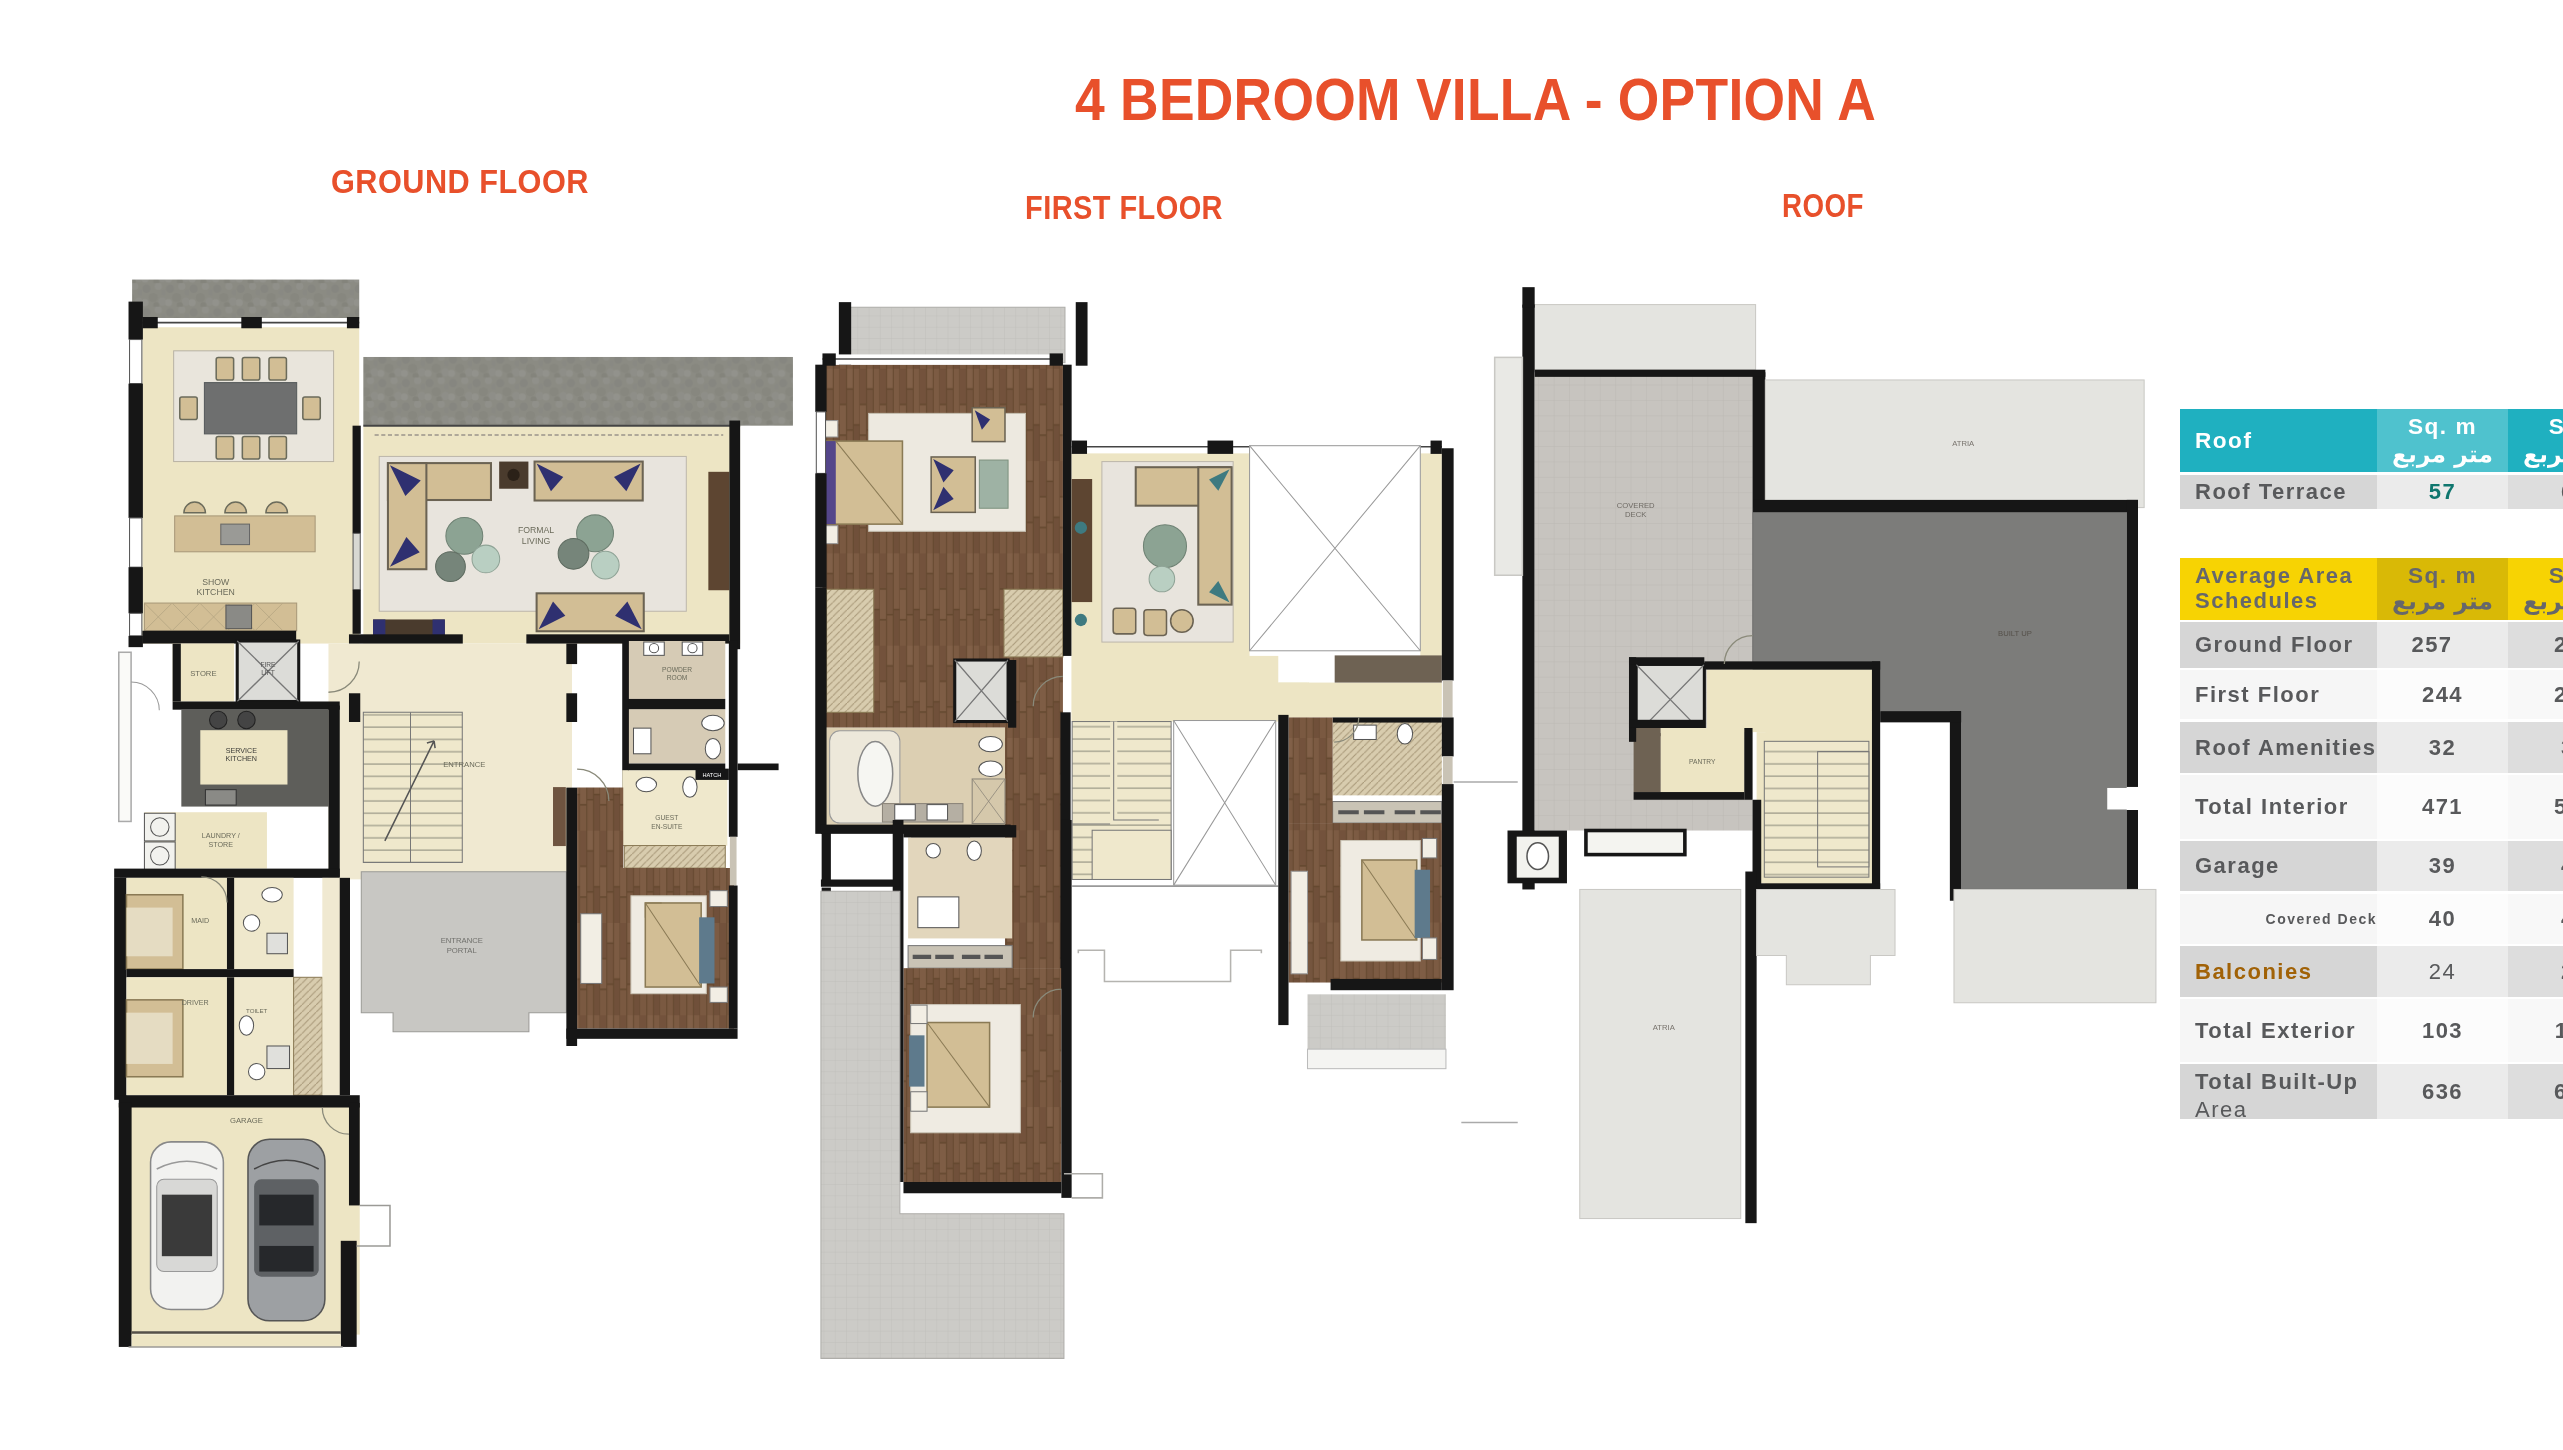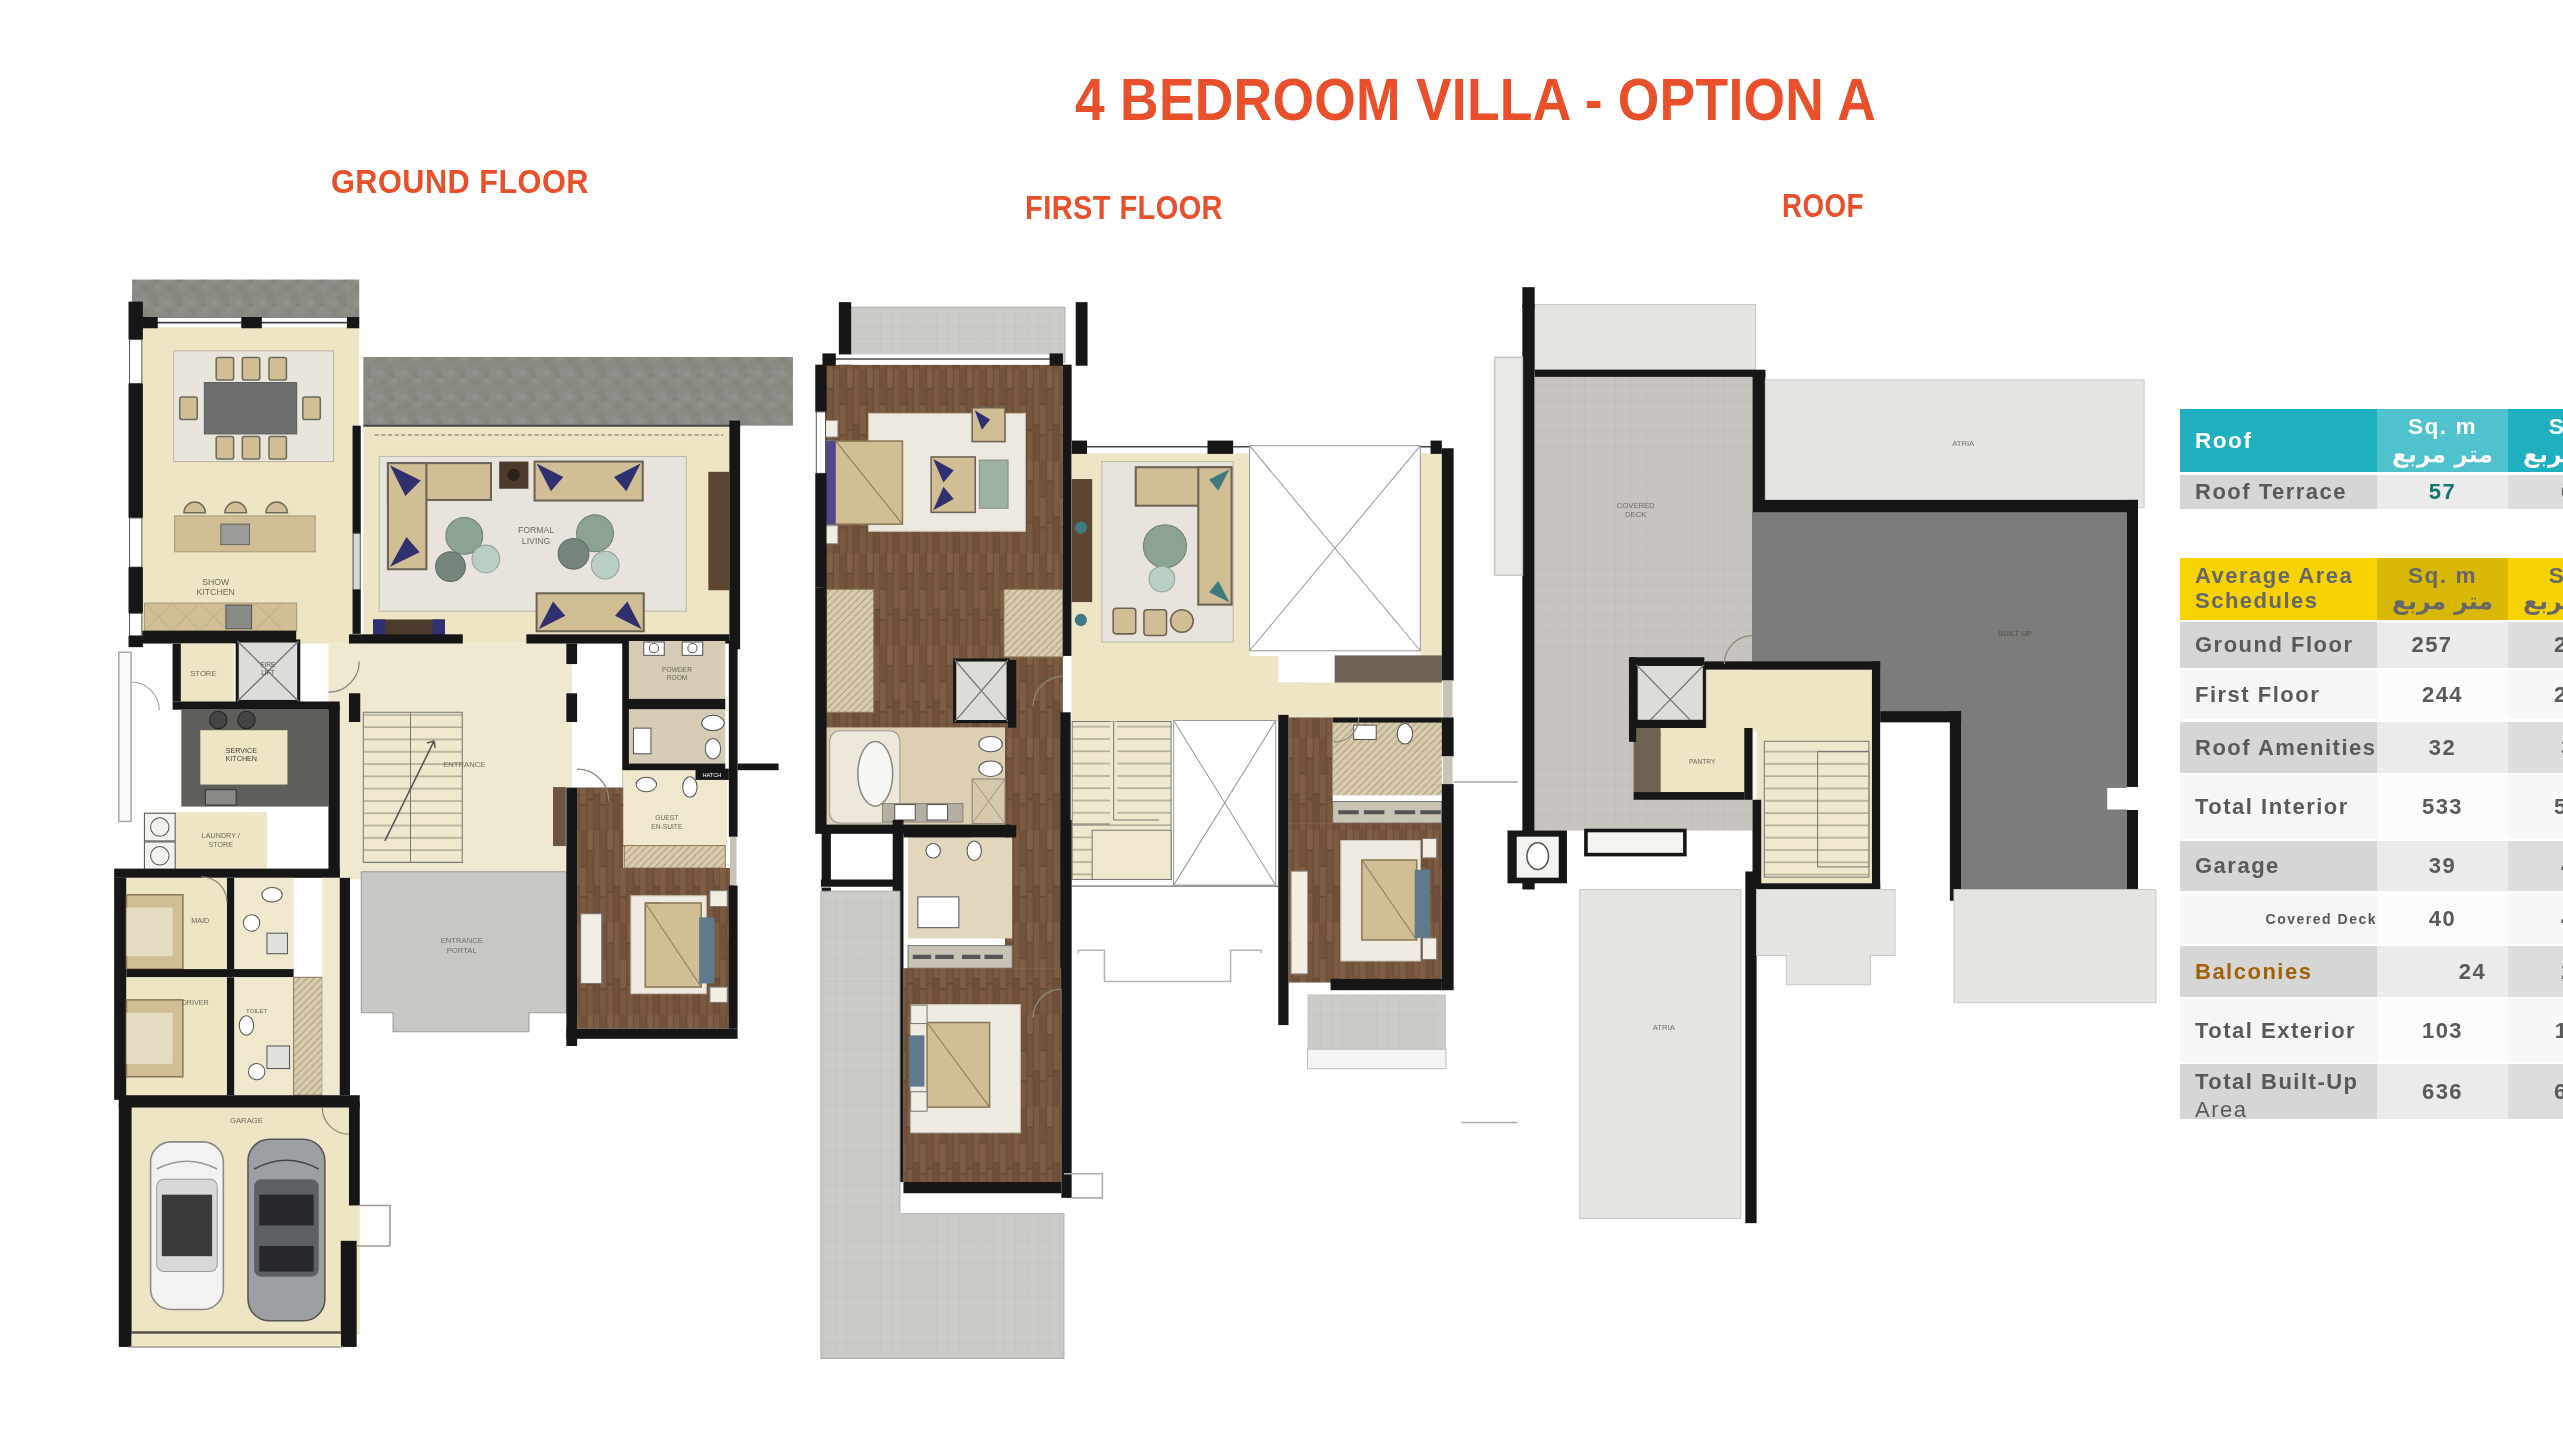--- a/index.html
+++ b/index.html
@@ -76,39 +76,39 @@
 <div class="abs" style="left:2180px;top:722px;width:197px;height:51px;background:#D6D6D6;"></div>
 <div class="abs" style="left:2377px;top:722px;width:131px;height:51px;background:#EBEBEB;"></div>
 <div class="abs" style="left:2508px;top:722px;width:147px;height:51px;background:#DDDDDD;"></div>
 <div class="abs" style="left:2195px;top:722px;width:182px;height:51px;font-size:22px;font-weight:bold;color:#58595B;letter-spacing:1.5px;text-align:left;white-space:nowrap;line-height:51px;">Roof Amenities</div>
 <div class="abs" style="left:2377px;top:722px;width:131px;height:51px;font-size:22px;font-weight:bold;color:#58595B;letter-spacing:1.5px;text-align:center;white-space:nowrap;line-height:51px;">32</div>
 <div class="abs" style="left:2508px;top:722px;width:147px;height:51px;font-size:22px;font-weight:bold;color:#58595B;letter-spacing:1.5px;text-align:center;white-space:nowrap;line-height:51px;">347</div>
 <div class="abs" style="left:2180px;top:775px;width:197px;height:64px;background:#F6F6F6;"></div>
 <div class="abs" style="left:2377px;top:775px;width:131px;height:64px;background:#FCFCFC;"></div>
 <div class="abs" style="left:2508px;top:775px;width:147px;height:64px;background:#F8F8F8;"></div>
 <div class="abs" style="left:2195px;top:775px;width:182px;height:64px;font-size:22px;font-weight:bold;color:#58595B;letter-spacing:1.5px;text-align:left;white-space:nowrap;line-height:64px;">Total Interior</div>
-<div class="abs" style="left:2377px;top:775px;width:131px;height:64px;font-size:22px;font-weight:bold;color:#58595B;letter-spacing:1.5px;text-align:center;white-space:nowrap;line-height:64px;">533</div>
+<div class="abs" style="left:2377px;top:775px;width:131px;height:64px;font-size:22px;font-weight:bold;color:#58595B;letter-spacing:1.5px;text-align:center;white-space:nowrap;line-height:64px;">471</div>
 <div class="abs" style="left:2508px;top:775px;width:147px;height:64px;font-size:22px;font-weight:bold;color:#58595B;letter-spacing:1.5px;text-align:center;white-space:nowrap;line-height:64px;">5740</div>
 <div class="abs" style="left:2180px;top:841px;width:197px;height:50px;background:#D6D6D6;"></div>
 <div class="abs" style="left:2377px;top:841px;width:131px;height:50px;background:#EBEBEB;"></div>
 <div class="abs" style="left:2508px;top:841px;width:147px;height:50px;background:#DDDDDD;"></div>
 <div class="abs" style="left:2195px;top:841px;width:182px;height:50px;font-size:22px;font-weight:bold;color:#58595B;letter-spacing:1.5px;text-align:left;white-space:nowrap;line-height:50px;">Garage</div>
 <div class="abs" style="left:2377px;top:841px;width:131px;height:50px;font-size:22px;font-weight:bold;color:#58595B;letter-spacing:1.5px;text-align:center;white-space:nowrap;line-height:50px;">39</div>
 <div class="abs" style="left:2508px;top:841px;width:147px;height:50px;font-size:22px;font-weight:bold;color:#58595B;letter-spacing:1.5px;text-align:center;white-space:nowrap;line-height:50px;">422</div>
 <div class="abs" style="left:2180px;top:894px;width:197px;height:50px;background:#F6F6F6;"></div>
 <div class="abs" style="left:2377px;top:894px;width:131px;height:50px;background:#FCFCFC;"></div>
 <div class="abs" style="left:2508px;top:894px;width:147px;height:50px;background:#F8F8F8;"></div>
 <div class="abs" style="left:2195px;top:894px;width:182px;height:50px;font-size:14px;font-weight:bold;color:#58595B;letter-spacing:1.5px;text-align:right;white-space:nowrap;line-height:50px;">Covered Deck</div>
 <div class="abs" style="left:2377px;top:894px;width:131px;height:50px;font-size:22px;font-weight:bold;color:#58595B;letter-spacing:1.5px;text-align:center;white-space:nowrap;line-height:50px;">40</div>
 <div class="abs" style="left:2508px;top:894px;width:147px;height:50px;font-size:22px;font-weight:bold;color:#58595B;letter-spacing:1.5px;text-align:center;white-space:nowrap;line-height:50px;">427</div>
 <div class="abs" style="left:2180px;top:946px;width:197px;height:51px;background:#D6D6D6;"></div>
 <div class="abs" style="left:2377px;top:946px;width:131px;height:51px;background:#EBEBEB;"></div>
 <div class="abs" style="left:2508px;top:946px;width:147px;height:51px;background:#DDDDDD;"></div>
 <div class="abs" style="left:2195px;top:946px;width:182px;height:51px;font-size:22px;font-weight:bold;color:#a16207;letter-spacing:1.5px;text-align:left;white-space:nowrap;line-height:51px;">Balconies</div>
-<div class="abs" style="left:2377px;top:946px;width:131px;height:51px;font-size:22px;font-weight:bold;color:#58595B;letter-spacing:1.5px;text-align:center;white-space:nowrap;line-height:51px;margin-left:30px;">24</div>
+<div class="abs" style="left:2377px;top:946px;width:131px;height:51px;font-size:22px;font-weight:normal;color:#58595B;letter-spacing:1.5px;text-align:center;white-space:nowrap;line-height:51px;">24</div>
 <div class="abs" style="left:2508px;top:946px;width:147px;height:51px;font-size:22px;font-weight:bold;color:#58595B;letter-spacing:1.5px;text-align:center;white-space:nowrap;line-height:51px;">260</div>
 <div class="abs" style="left:2180px;top:999px;width:197px;height:63px;background:#F6F6F6;"></div>
 <div class="abs" style="left:2377px;top:999px;width:131px;height:63px;background:#FCFCFC;"></div>
 <div class="abs" style="left:2508px;top:999px;width:147px;height:63px;background:#F8F8F8;"></div>
 <div class="abs" style="left:2195px;top:999px;width:182px;height:63px;font-size:22px;font-weight:bold;color:#58595B;letter-spacing:1.5px;text-align:left;white-space:nowrap;line-height:63px;">Total Exterior</div>
 <div class="abs" style="left:2377px;top:999px;width:131px;height:63px;font-size:22px;font-weight:bold;color:#58595B;letter-spacing:1.5px;text-align:center;white-space:nowrap;line-height:63px;">103</div>
 <div class="abs" style="left:2508px;top:999px;width:147px;height:63px;font-size:22px;font-weight:bold;color:#58595B;letter-spacing:1.5px;text-align:center;white-space:nowrap;line-height:63px;">1109</div>
 <div class="abs" style="left:2180px;top:1064px;width:197px;height:55px;background:#D6D6D6;"></div>
 <div class="abs" style="left:2377px;top:1064px;width:131px;height:55px;background:#EBEBEB;"></div>
 <div class="abs" style="left:2508px;top:1064px;width:147px;height:55px;background:#DDDDDD;"></div>

